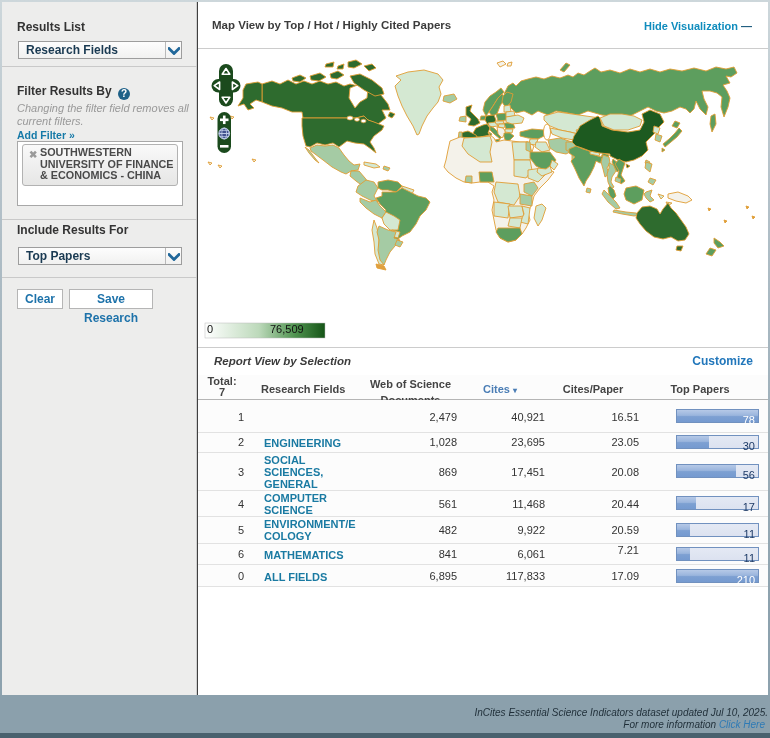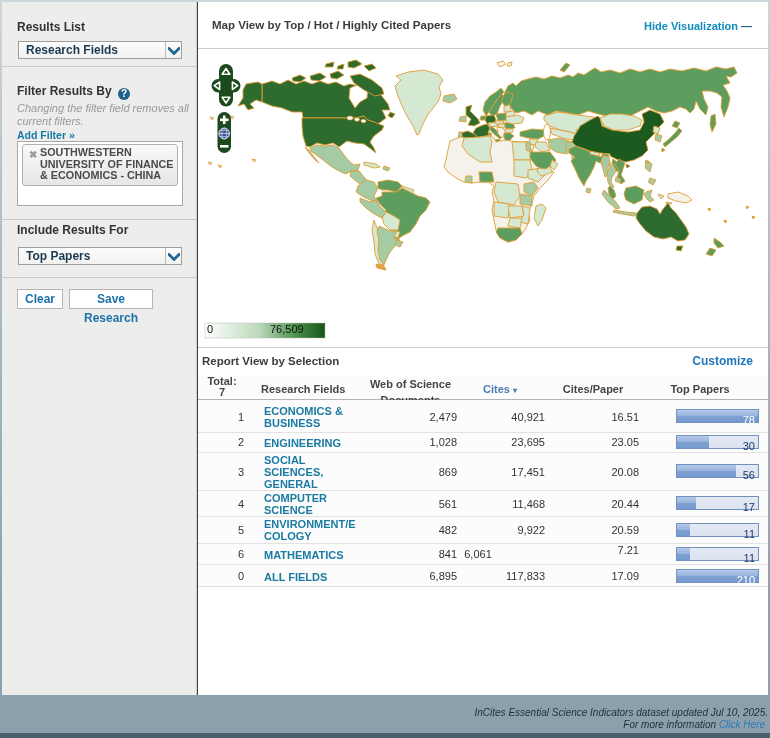--- a/index.html
+++ b/index.html
@@ -16,21 +16,21 @@
 .dd .chev { position:absolute; right:0; top:0; width:16px; height:16px; border-left:1px solid #b9b9b9; }
 .dd .chev svg { position:absolute; left:2px; top:5px; }
 .italic { position:absolute; left:15px; font-size:11px; font-style:italic; color:#999; line-height:13px; }
 a.teal { color:#1579a7; text-decoration:none; font-weight:bold; }
 #main { position:absolute; left:196px; top:0; width:570px; height:693px; background:#fff; }
 .mhdr { position:absolute; left:0; top:0; width:570px; height:47px; border-bottom:1px solid #ccc; }
 .mtitle { position:absolute; left:14px; top:17px; font-size:11.5px; font-weight:bold; color:#3c3c3c; }
 .hidev { position:absolute; right:16px; top:18px; font-size:11px; font-weight:bold; color:#0f8cbd; }
 .hidev .dash { color:#1b5a7d; }
 .rvhdr { position:absolute; left:0; top:345px; width:570px; height:27px; border-top:1px solid #ccc; }
-.rvtitle { position:absolute; left:4px; top:7px; font-size:11.5px; font-weight:bold; color:#3c3c3c; }
+.rvtitle { position:absolute; left:16px; top:7px; font-size:11.5px; font-weight:bold; color:#3c3c3c;font-style:italic; }
 .customize { position:absolute; right:15px; top:6px; font-size:12px; font-weight:bold; color:#2277bb; }
 
 #tbl { position:absolute; left:0; top:373px; width:570px; }
 .thead { position:absolute; left:0; top:0; width:570px; height:25px; background:#fcfcfc; border-bottom:1px solid #b5b5b5; font-size:11px; font-weight:bold; color:#444; }
 .trow { position:absolute; left:0; width:570px; border-bottom:1px solid #e2e2e2; background:#fcfcfc; }
 .rank { position:absolute; left:0; width:46px; text-align:right; font-size:11px; color:#333; }
 .fld  { position:absolute; left:66px; width:105px; font-size:11px; font-weight:bold; color:#1a7aa2; line-height:12px; }
 .num  { position:absolute; text-align:right; font-size:11px; color:#333; }
 .bar  { position:absolute; left:478px; width:83px; height:14px; border:1px solid #7191bf; background:linear-gradient(#e4e9f4,#dce2f0); }
 .barf { position:absolute; left:0; top:0; height:12px; background:linear-gradient(#b6c9e7 0%,#9ab5dd 45%,#7da0d2 55%,#759ad0 100%); }
@@ -268,21 +268,20 @@
       <div class="thead">
         <div style="position:absolute;left:0;top:1px;width:48px;text-align:center;line-height:11px;">Total:<br>7</div>
         <div style="position:absolute;left:63px;top:8px;width:105px;">Research Fields</div>
         <div style="position:absolute;left:162px;top:1px;width:101px;text-align:center;line-height:16px;">Web of Science<br>Documents</div>
         <div style="position:absolute;left:285px;top:8px;width:42px;color:#4a7db5;">Cites <span style="font-size:8px;">▾</span></div>
         <div style="position:absolute;left:345px;top:8px;width:100px;text-align:center;">Cites/Paper</div>
         <div style="position:absolute;left:452px;top:8px;width:100px;text-align:center;">Top Papers</div>
       </div>
       <div class="trow" style="top:25px;height:33px;">
         <div class="rank" style="top:11px;">1</div>
-        <div class="fld" style="top:5px;">ECONOMICS &amp;<br>BUSINESS</div>
         <div class="num" style="left:159px;top:11px;width:100px;">2,479</div>
         <div class="num" style="left:247px;top:11px;width:100px;">40,921</div>
         <div class="num" style="left:341px;top:11px;width:100px;">16.51</div>
         <div class="bar" style="top:9px;">
             <div class="barf" style="width:81px;"></div>
             <div class="barn w">78</div>
           </div>
       </div>
       <div class="trow" style="top:58px;height:20px;">
         <div class="rank" style="top:3px;">2</div>
@@ -325,21 +324,21 @@
         <div class="num" style="left:341px;top:7px;width:100px;">20.59</div>
         <div class="bar" style="top:6px;">
             <div class="barf" style="width:13px;"></div>
             <div class="barn">11</div>
           </div>
       </div>
       <div class="trow" style="top:169px;height:21px;">
         <div class="rank" style="top:4px;">6</div>
         <div class="fld" style="top:5px;">MATHEMATICS</div>
         <div class="num" style="left:159px;top:4px;width:100px;">841</div>
-        <div class="num" style="left:230px;top:4px;width:100px;text-align:center;">6,061</div>
+        <div class="num" style="left:247px;top:4px;width:100px;">6,061</div>
         <div class="num" style="left:341px;top:0;width:100px;">7.21</div>
         <div class="bar" style="top:3px;">
             <div class="barf" style="width:13px;"></div>
             <div class="barn">11</div>
           </div>
       </div>
       <div class="trow" style="top:190px;height:22px;">
         <div class="rank" style="top:5px;">0</div>
         <div class="fld" style="top:6px;">ALL FIELDS</div>
         <div class="num" style="left:159px;top:5px;width:100px;">6,895</div>

